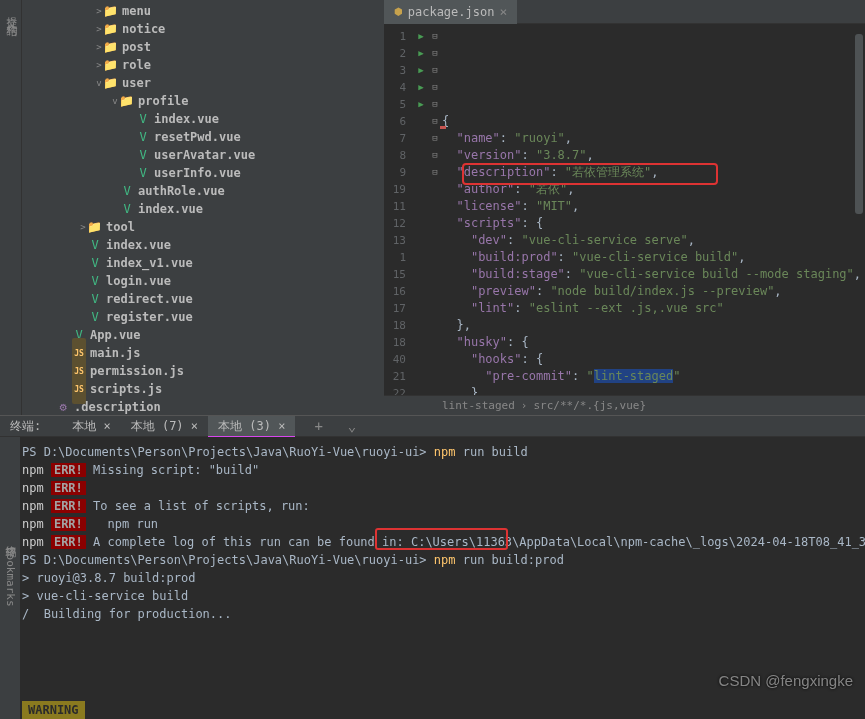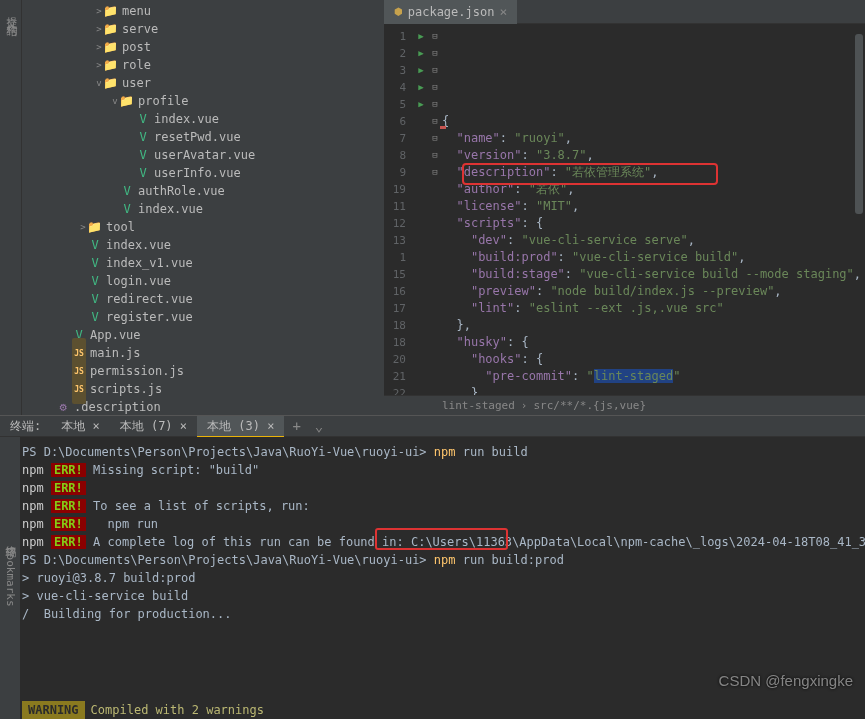--- a/index.html
+++ b/index.html
@@ -9,47 +9,47 @@
 .gutter-l { width: 22px; background: #3c3f41; border-right: 1px solid #323232; display: flex; flex-direction: column; align-items: center; padding-top: 4px; }
 .gutter-l span { writing-mode: vertical-rl; font-size: 11px; color: #888; margin: 4px 0; }
 .tree { width: 362px; background: #3c3f41; overflow: hidden; padding-top: 2px; }
 .tree-row { display: flex; align-items: center; height: 18px; padding-left: 8px; white-space: nowrap; cursor: pointer; }
 .arrow { width: 10px; display: inline-block; color: #888; font-size: 9px; text-align: center; }
 .ic { width: 14px; height: 14px; display: inline-flex; align-items: center; justify-content: center; margin-right: 4px; }
 .folder { color: #87939a; }
 .vue { color: #41b883; }
 .js { color: #ffc66d; background: #5c5030; border-radius: 2px; font-size: 8px; font-weight: bold; width: 14px; height: 30px; display: inline-flex; align-items: center; justify-content: center; }
 .cfg { color: #9876aa; }
-.label { color: #bbb; }
+.label { color: #bbb; font-weight: bold; }
 .editor { flex: 1; background: #2b2b2b; display: flex; flex-direction: column; }
 .tabs { height: 24px; background: #3c3f41; display: flex; align-items: center; border-bottom: 1px solid #323232; }
 .tab { height: 24px; padding: 0 10px; display: flex; align-items: center; background: #515658; color: #bbb; gap: 5px; font-size: 12px; }
 .tab .ic-json { color: #c7a24d; font-size: 10px; }
 .tab .close { color: #888; cursor: pointer; font-size: 13px; }
 .code-area { flex: 1; display: flex; overflow: hidden; background: #2b2b2b; }
 .line-nums { width: 30px; text-align: right; padding-right: 8px; color: #606366; user-select: none; padding-top: 4px; line-height: 17px; font-size: 11px; }
 .run-g { width: 14px; padding-top: 4px; line-height: 17px; font-size: 9px; color: #499c54; text-align: center; }
 .fold-g { width: 14px; padding-top: 4px; line-height: 17px; font-size: 9px; color: #888; text-align: center; }
 .code { flex: 1; padding-top: 4px; line-height: 17px; white-space: pre; font-size: 12px; position: relative; }
 .brace { color: #a9b7c6; }
 .key { color: #9876aa; }
 .str { color: #6a8759; }
 .hl-box { position: absolute; border: 2px solid #d33; border-radius: 4px; }
 .hl1 { left: 20px; top: 139px; width: 256px; height: 22px; }
 .bg-hl { background: #214283; }
 .breadcrumb { height: 20px; background: #3c3f41; border-top: 1px solid #323232; color: #888; font-size: 11px; display: flex; align-items: center; padding-left: 58px; gap: 6px; }
-.terminal-bar { height: 22px; background: #3c3f41; border-top: 1px solid #555; border-bottom: 1px solid #323232; display: flex; align-items: center; padding-left: 8px; gap: 2px; font-size: 12px; position: relative; text-align: center; }
+.terminal-bar { height: 22px; background: #3c3f41; border-top: 1px solid #555; border-bottom: 1px solid #323232; display: flex; align-items: center; padding-left: 8px; gap: 13px; font-size: 12px; position: relative; text-align: center; }
 .tt { padding: 3px 10px; color: #bbb; cursor: pointer; }
-.tt.active { background: #515658; border-bottom: 2px solid #eab308; }
+.tt.active { background: #515658; border-bottom: 2px solid #d946ef; }
 .tt.label-t { padding-left: 2px; padding-right: 8px; }
 .tbtn { color: #888; padding: 0 6px; cursor: pointer; font-size: 14px; }
 .terminal { flex: 1; background: #2b2b2b; padding: 6px 4px 6px 22px; line-height: 18px; font-size: 12px; white-space: pre; overflow: hidden; position: relative; }
 .terminal .prompt { color: #a9b7c6; }
 .terminal .cmd { color: #ffc66d; }
-.terminal .err { background: #8b0000; color: #84cc16; padding: 0 3px; font-weight: bold; }
+.terminal .err { background: #8b0000; color: #a3a3a3; padding: 0 3px; font-weight: bold; }
 .terminal .npm { color: #ccc; }
 .hl2 { border: 2px solid #d33; position: absolute; left: 375px; top: 91px; width: 133px; height: 22px; border-radius: 3px; }
 .gutter-term { position: absolute; left: 0; top: 0; width: 20px; height: 100%; background: #3c3f41; display: flex; flex-direction: column; align-items: center; padding-top: 100px; gap: 10px; }
 .gutter-term span { writing-mode: vertical-rl; font-size: 11px; color: #888; }
 .warn-bar { position: absolute; bottom: 0; left: 22px; right: 0; height: 18px; display: flex; align-items: center; font-size: 12px; }
 .warn-tag { background: #8a7a1f; color: #2b2b2b; padding: 0 6px; font-weight: bold; }
 .warn-txt { color: #bbb873; padding-left: 6px; }
 .watermark { position: absolute; right: 12px; bottom: 30px; color: rgba(220,220,220,0.55); font-size: 15px; font-family: sans-serif; text-shadow: 0 0 3px #000; }
 .err-mark { position: absolute; left: -2px; top: 102px; width: 6px; height: 3px; background: #c75450; }
 .sb { position: absolute; right: 2px; width: 8px; background: #4e5254; border-radius: 3px; }
@@ -65,21 +65,21 @@
     </div>
     <div class="tree" id="tree">
         <div class="tree-row" style="padding-left: 72px;">
           <span class="arrow">&gt;</span>
           <span class="ic folder">📁</span>
           <span class="label">menu</span>
         </div>
         <div class="tree-row" style="padding-left: 72px;">
           <span class="arrow">&gt;</span>
           <span class="ic folder">📁</span>
-          <span class="label">serve</span>
+          <span class="label">notice</span>
         </div>
         <div class="tree-row" style="padding-left: 72px;">
           <span class="arrow">&gt;</span>
           <span class="ic folder">📁</span>
           <span class="label">post</span>
         </div>
         <div class="tree-row" style="padding-left: 72px;">
           <span class="arrow">&gt;</span>
           <span class="ic folder">📁</span>
           <span class="label">role</span>
@@ -208,21 +208,21 @@
             <div>19</div>
             <div>11</div>
             <div>12</div>
             <div>13</div>
             <div>1</div>
             <div>15</div>
             <div>16</div>
             <div>17</div>
             <div>18</div>
             <div>18</div>
-            <div>20</div>
+            <div>40</div>
             <div>21</div>
             <div>22</div>
           </div>
         <div class="run-g" id="rung">
             <div></div>
             <div></div>
             <div></div>
             <div></div>
             <div></div>
             <div></div>
@@ -287,17 +287,16 @@
     <span class="tbtn">⌄</span>
   </div>
   <div class="terminal" id="term"><div class="prompt">PS D:\Documents\Person\Projects\Java\RuoYi-Vue\ruoyi-ui&gt; <span class="cmd">npm</span> run build</div><div class="prompt"><span class="npm">npm</span> <span class="err">ERR!</span> Missing script: "build"</div><div class="prompt"><span class="npm">npm</span> <span class="err">ERR!</span></div><div class="prompt"><span class="npm">npm</span> <span class="err">ERR!</span> To see a list of scripts, run:</div><div class="prompt"><span class="npm">npm</span> <span class="err">ERR!</span>   npm run</div><div class="prompt"></div><div class="prompt"><span class="npm">npm</span> <span class="err">ERR!</span> A complete log of this run can be found in: C:\Users\11363\AppData\Local\npm-cache\_logs\2024-04-18T08_41_36_535Z-debug-0.log</div><div class="prompt">PS D:\Documents\Person\Projects\Java\RuoYi-Vue\ruoyi-ui&gt; <span class="cmd">npm</span> run build:prod</div><div class="prompt"></div><div class="prompt">&gt; ruoyi@3.8.7 build:prod</div><div class="prompt">&gt; vue-cli-service build</div><div class="prompt"></div><div class="prompt"></div><div class="prompt">/  Building for production...</div>
     <div class="gutter-term">
       <span>终端</span>
       <span>Bookmarks</span>
     </div>
     <div class="hl2"></div>
     <div class="warn-bar">
       <span class="warn-tag">WARNING</span>
-      <span class="warn-txt">Compiled with 2 warnings</span>
     </div>
   </div>
 </div>
 <div class="watermark">CSDN @fengxingke</div>
 
 </body></html>

